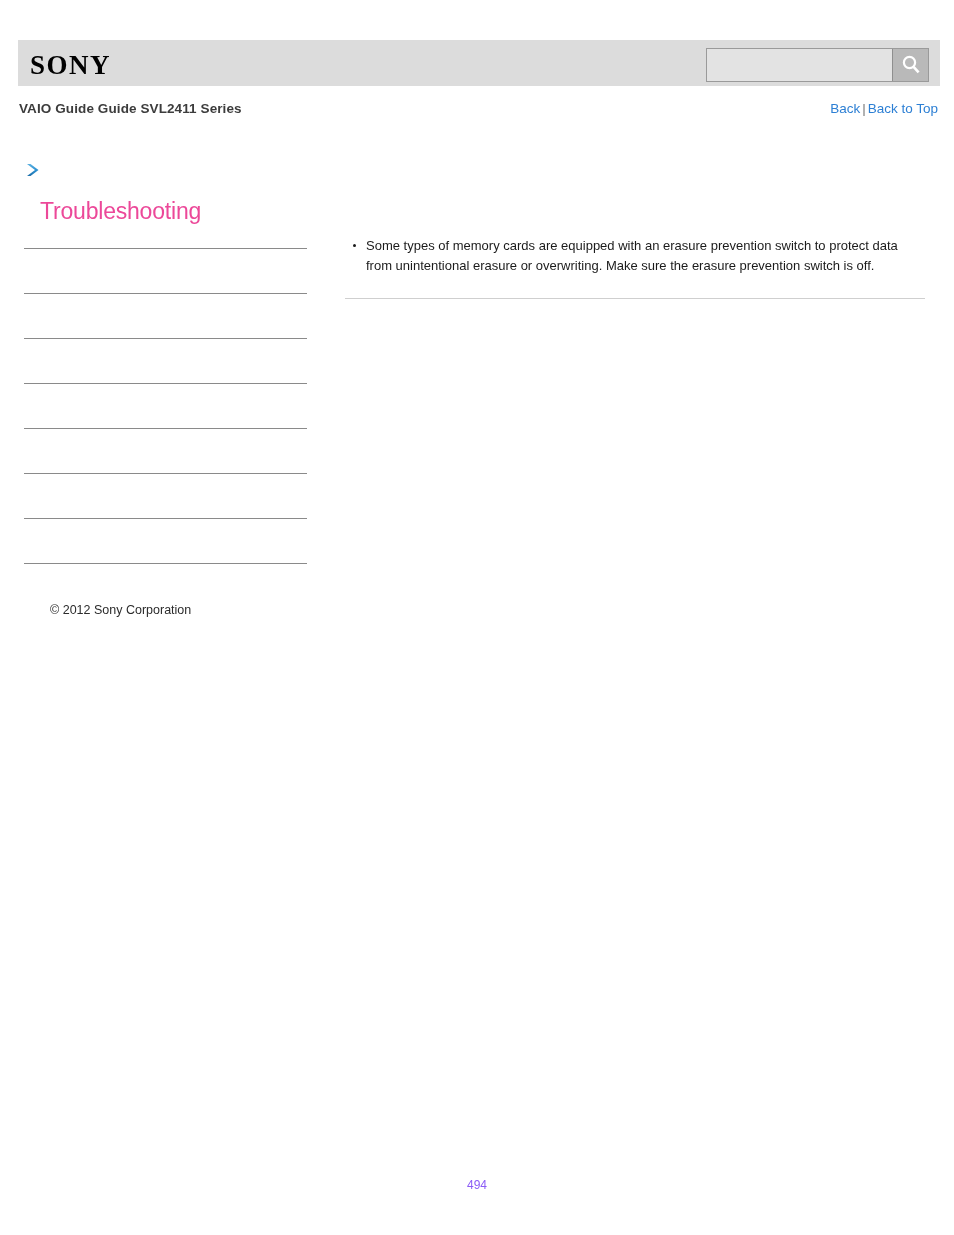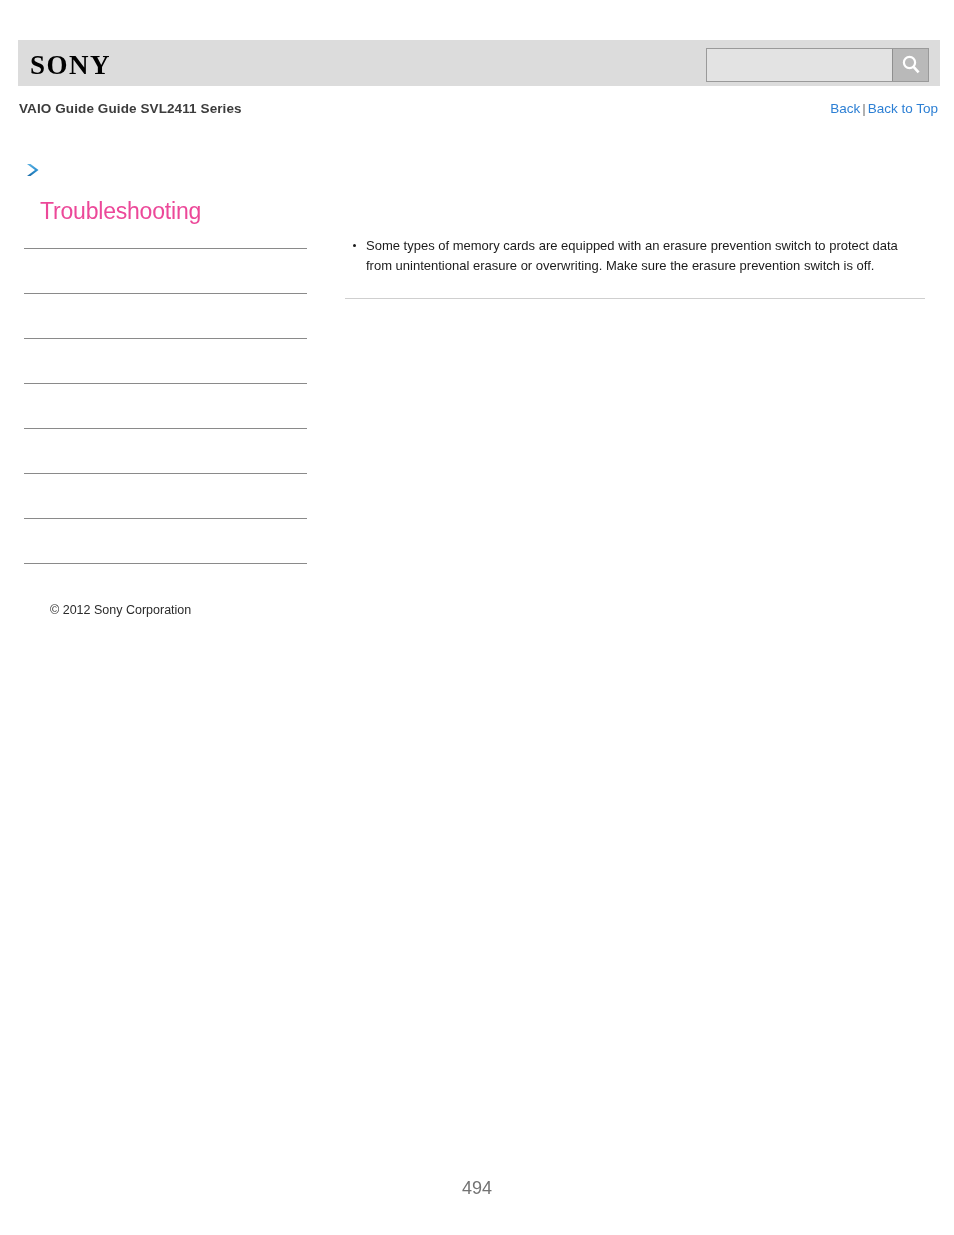--- a/index.html
+++ b/index.html
@@ -189,22 +189,22 @@
     width: 100%;
   }
 
   
   .page-number {
     position: absolute;
     left: 0;
     right: 0;
     top: 1178px;
     text-align: center;
-    font-size: 18px;
-    color: #737373;
+    font-size: 12px;
+    color: #8b5cf6;
   }
 </style>
 </head>
 <body>
 
 <div class="header-band">
   <div class="sony-logo">SONY</div>
 
   <div class="search-wrap">
     <input class="search-input" type="text" value="" placeholder="" style="">

